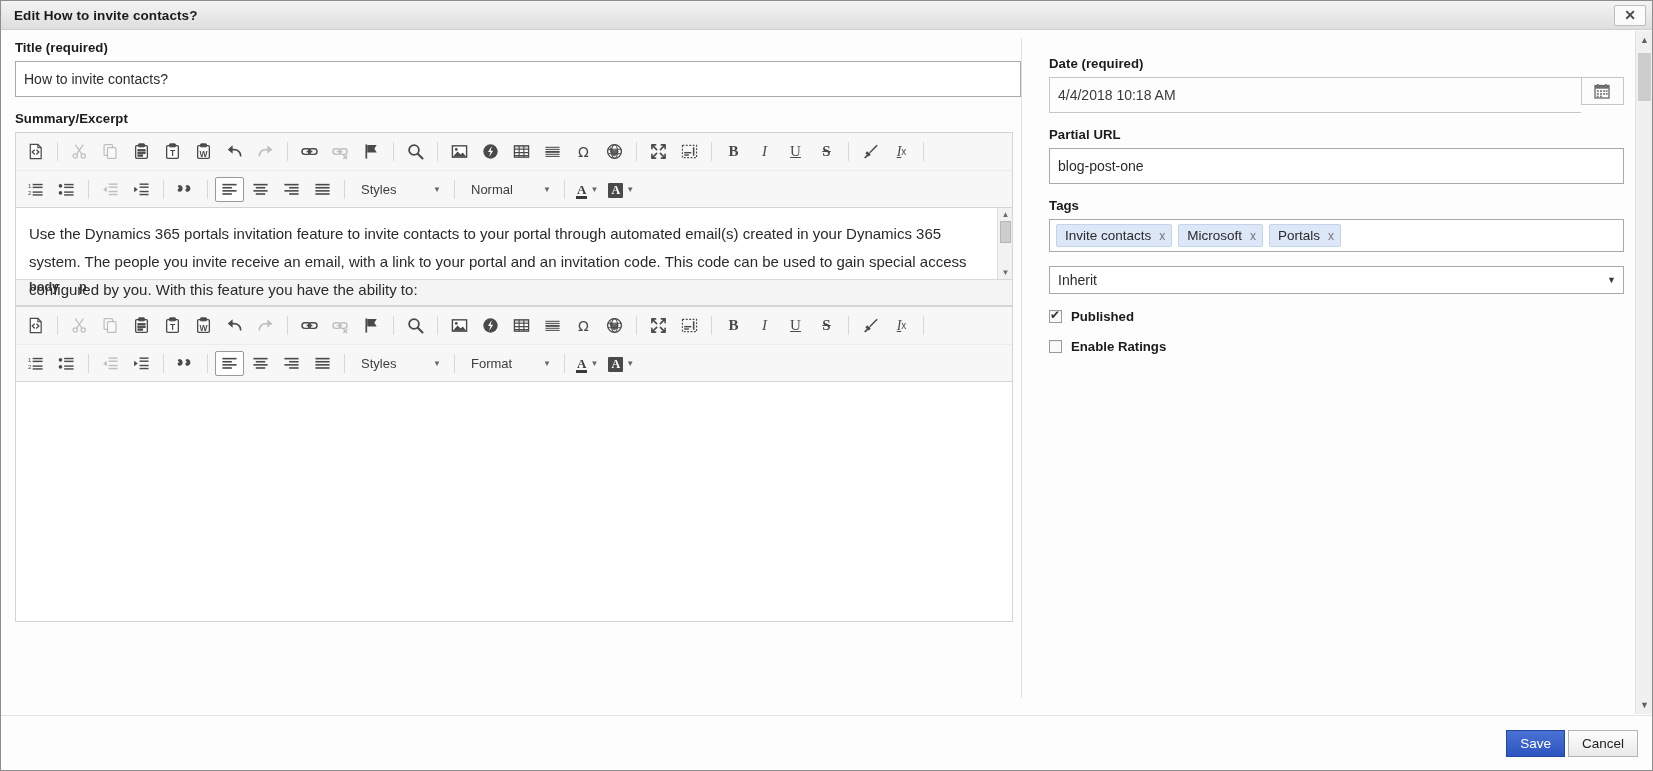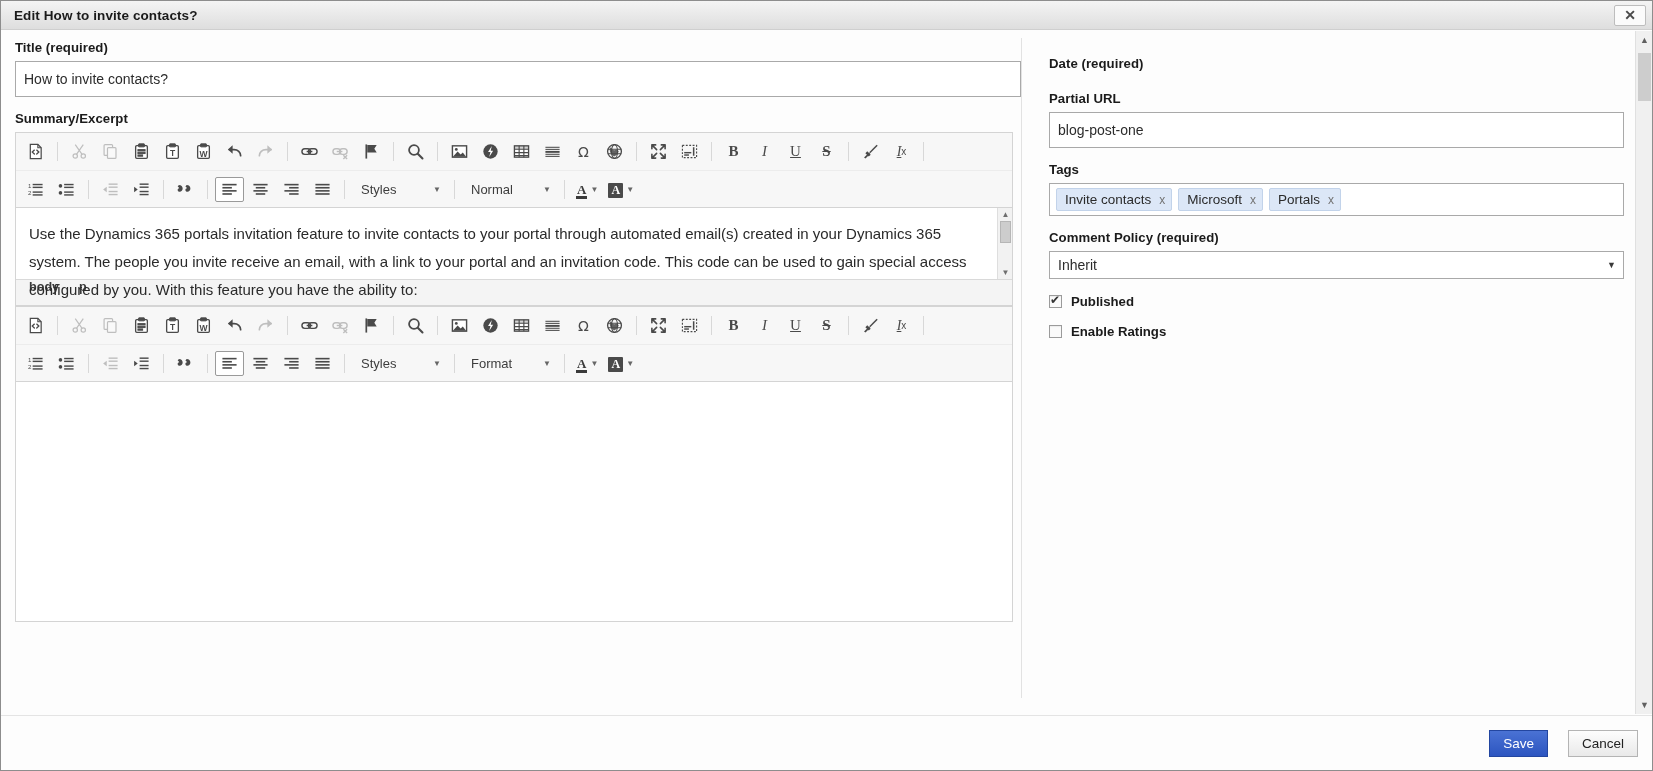--- a/index.html
+++ b/index.html
@@ -210,21 +210,21 @@
   .outer-scroll .up { top:0; }
   .outer-scroll .dn { bottom:0; }
 
   
   .footer {
     position:absolute; left:0; right:0; bottom:0;
     height:55px;
     border-top:1px solid #e4e4e4;
     background:#fdfdfd;
     display:flex; align-items:center; justify-content:flex-end;
-    gap:20px; padding-right:14px;
+    gap:3px; padding-right:14px;
   }
   .btn-primary {
     min-width:53px; height:27px; padding:0 13px;
     background:linear-gradient(to bottom,#4a72d4 0%,#2c55c0 100%);
     border:1px solid #2346a0;
     color:#fff; font-size:13.5px;
     display:flex; align-items:center; justify-content:center;
     cursor:pointer;
   }
   .btn-default {
@@ -878,20 +878,43 @@
         </div>
       </div>
 
     </div>
 
     <div class="divider-v"></div>
 
     <div class="rightcol">
 
       <label class="flabel">Date (required)</label>
+      <div class="daterow">
+        <input class="tinput dim" type="text" value="4/4/2018 10:18 AM" style="">
+        <div class="datebtn">
+          <svg width="16" height="16" viewBox="0 0 16 16">
+            <rect x="1" y="2.5" width="14" height="12.5" fill="#fff" stroke="#5a5a5a" stroke-width="1.2"></rect>
+            <rect x="1" y="2.5" width="14" height="3.2" fill="#6f6f6f"></rect>
+            <rect x="3.2" y="1" width="1.6" height="2.6" fill="#6f6f6f"></rect>
+            <rect x="11.2" y="1" width="1.6" height="2.6" fill="#6f6f6f"></rect>
+            <g fill="#7d7d7d">
+              <rect x="2.8" y="7.2" width="2" height="1.8"></rect>
+              <rect x="6" y="7.2" width="2" height="1.8"></rect>
+              <rect x="9.2" y="7.2" width="2" height="1.8"></rect>
+              <rect x="12" y="7.2" width="1.6" height="1.8"></rect>
+              <rect x="2.8" y="10" width="2" height="1.8"></rect>
+              <rect x="6" y="10" width="2" height="1.8"></rect>
+              <rect x="9.2" y="10" width="2" height="1.8"></rect>
+              <rect x="12" y="10" width="1.6" height="1.8"></rect>
+              <rect x="2.8" y="12.6" width="2" height="1.6"></rect>
+              <rect x="6" y="12.6" width="2" height="1.6"></rect>
+            </g>
+          </svg>
+        </div>
+      </div>
 
       <div class="section-gap"></div>
 
       <label class="flabel">Partial URL</label>
       <input class="tinput" type="text" value="blog-post-one" style="">
 
       <div class="section-gap"></div>
 
       <label class="flabel">Tags</label>
       <div class="tagbox" id="tagbox">
@@ -904,21 +927,20 @@
             <span class="x">x</span>
           </span>
           <span class="chip">
             <span>Portals</span>
             <span class="x">x</span>
           </span>
         </div>
 
       <div class="section-gap"></div>
 
-      <label class="flabel">Comment Policy (required)</label>
       <div class="tselect">
         <span>Inherit</span>
         <span class="arr">▼</span>
       </div>
 
       <div class="cbrow">
         <div class="cb checked"></div>
         <span class="cblabel">Published</span>
       </div>
 

